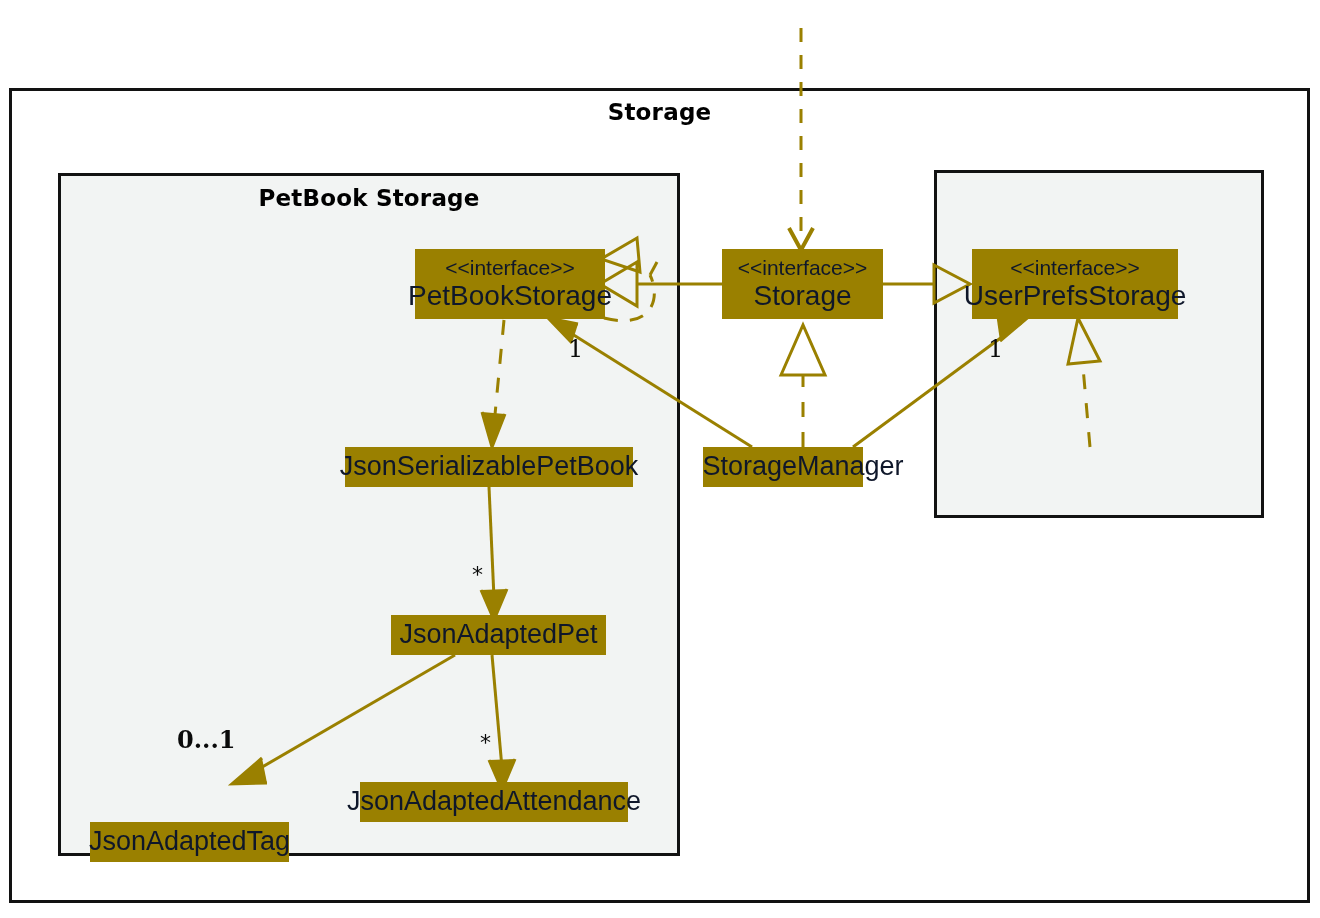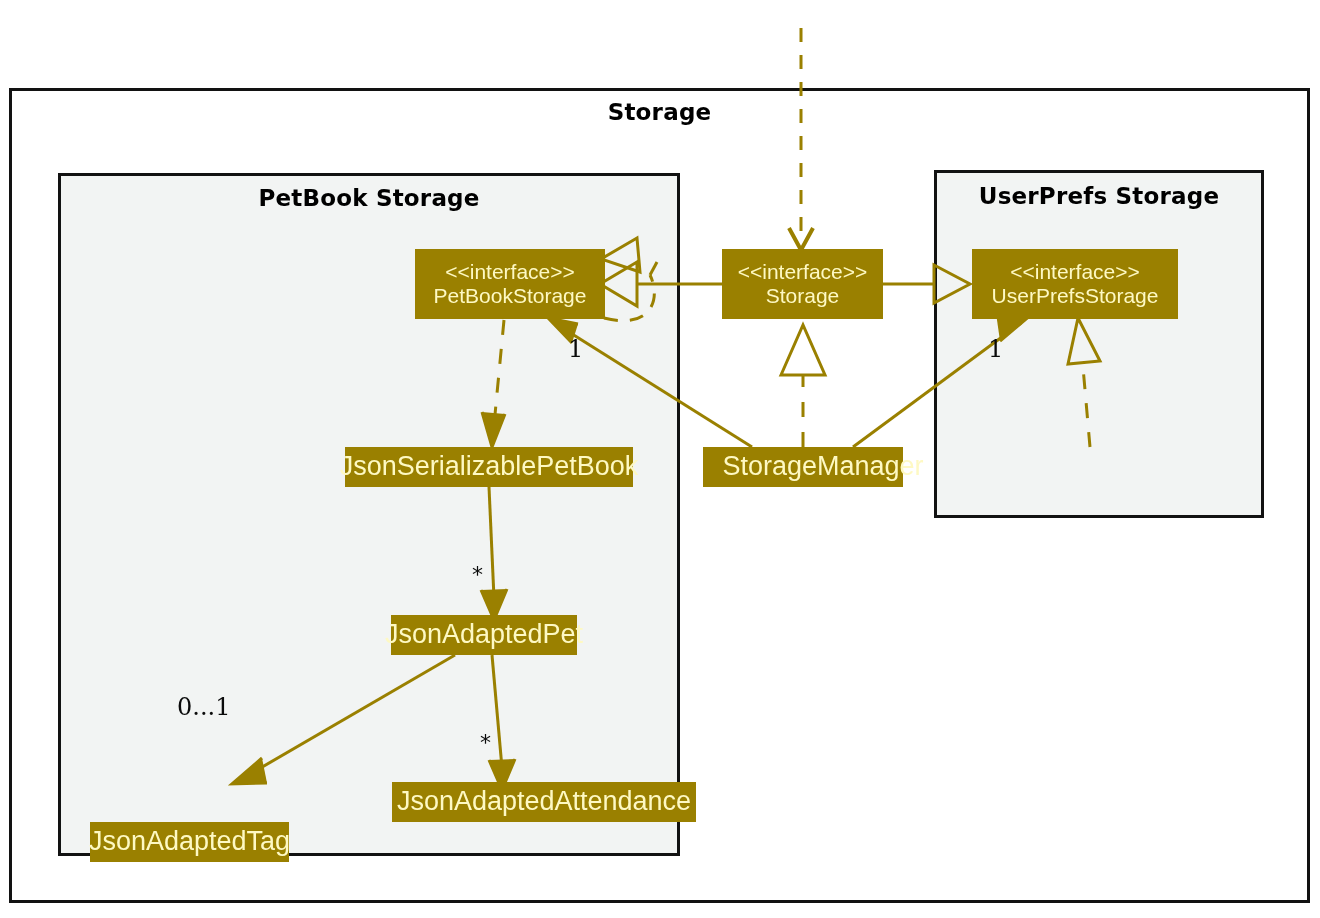--- a/index.html
+++ b/index.html
@@ -38,36 +38,36 @@
     font-size: 23px;
     color: #000000;
     white-space: nowrap;
     letter-spacing: 0.2px;
   }
   
   .cls {
     position: absolute;
     box-sizing: border-box;
     background: #9a8000;
-    color: #fef9c3;
+    color: #0f172a;
     font-family: "Liberation Sans", sans-serif;
     display: flex;
     flex-direction: column;
     align-items: center;
     justify-content: center;
     line-height: 1.16;
     text-align: center;
     white-space: nowrap;
     z-index: 6;
   }
   .cls .stereo {
     font-size: 21px;
   }
   .cls .cname {
-    font-size: 21px;
+    font-size: 28px;
   }
   .cls.single .cname {
     font-size: 27px;
   }
   
   #wires {
     position: absolute;
     left: 0;
     top: 0;
     width: 1320px;
@@ -94,21 +94,20 @@
 
 <div id="canvas">
 
   <div class="pkg pkg-outer" style="left:9px; top:88px; width:1301px; height:815px;"></div>
   <div class="pkg-title" style="left:9px; top:99px; width:1301px;">Storage</div>
 
   <div class="pkg pkg-inner" style="left:58px; top:173px; width:622px; height:683px;"></div>
   <div class="pkg-title" style="left:58px; top:185px; width:622px;">PetBook Storage</div>
 
   <div class="pkg pkg-inner" style="left:934px; top:170px; width:330px; height:348px;"></div>
-  <div class="pkg-title" style="left:934px; top:183px; width:330px;">UserPrefs Storage</div>
 
   <svg id="wires" viewBox="0 0 1320 918" xmlns="http://www.w3.org/2000/svg">
     <g stroke="#9a8000" fill="none" stroke-width="3">
 
       
       <path d="M 801 28 L 801 244" stroke-dasharray="14,13"></path>
       <path d="M 789 228 L 801 250 L 813 228" stroke-width="4" fill="none"></path>
 
        PetBookStorage  (solid, hollow triangle) --&gt;
       <path d="M 722 284 L 637 284"></path>
@@ -169,40 +168,40 @@
 
   <div class="cls" style="left:972px; top:249px; width:206px; height:70px;">
     <span class="stereo">&lt;&lt;interface&gt;&gt;</span>
     <span class="cname">UserPrefsStorage</span>
   </div>
 
   <div class="cls single" style="left:345px; top:447px; width:288px; height:40px;">
     <span class="cname">JsonSerializablePetBook</span>
   </div>
 
-  <div class="cls single" style="left:703px; top:447px; width:200px; height:40px;padding-left:40px;">
+  <div class="cls single" style="left:703px; top:447px; width:160px; height:40px;padding-left:40px;">
     <span class="cname">StorageManager</span>
   </div>
 
 
-  <div class="cls single" style="left:391px; top:615px; width:186px; height:40px;">
+  <div class="cls single" style="left:391px; top:615px; width:215px; height:40px;">
     <span class="cname">JsonAdaptedPet</span>
   </div>
 
   <div class="cls single" style="left:90px; top:822px; width:199px; height:40px;">
     <span class="cname">JsonAdaptedTag</span>
   </div>
 
-  <div class="cls single" style="left:360px; top:782px; width:304px; height:40px;margin-left:32px;">
+  <div class="cls single" style="left:360px; top:782px; width:268px; height:40px;">
     <span class="cname">JsonAdaptedAttendance</span>
   </div>
 
   <div class="mult" style="left:568px; top:335px;">1</div>
 
   <div class="mult" style="left:988px; top:335px;">1</div>
 
   <div class="mult star" style="left:472px; top:562px;">*</div>
 
   <div class="mult star" style="left:480px; top:730px;">*</div>
 
-  <div class="mult" style="left:177px; top:693px;">0...1</div>
+  <div class="mult" style="left:177px; top:725px;font-weight:bold;">0...1</div>
 
 </div>
 
 </body></html>

